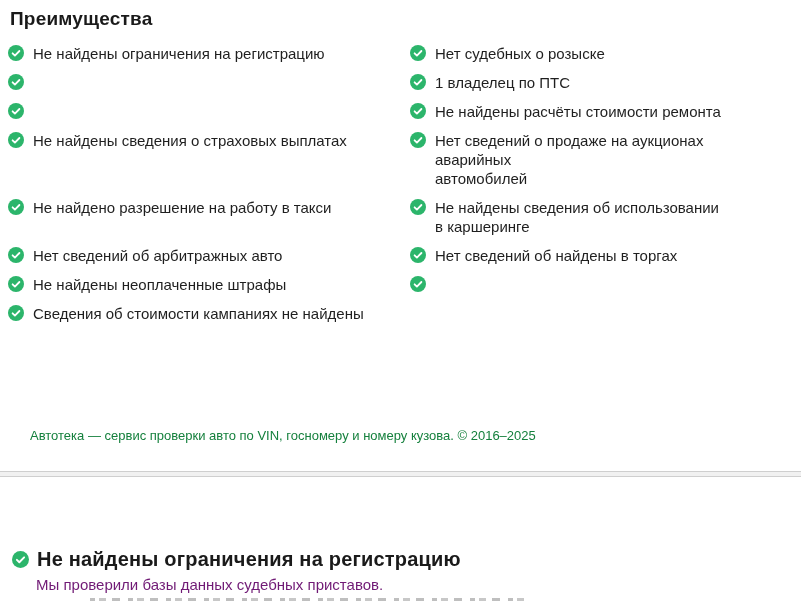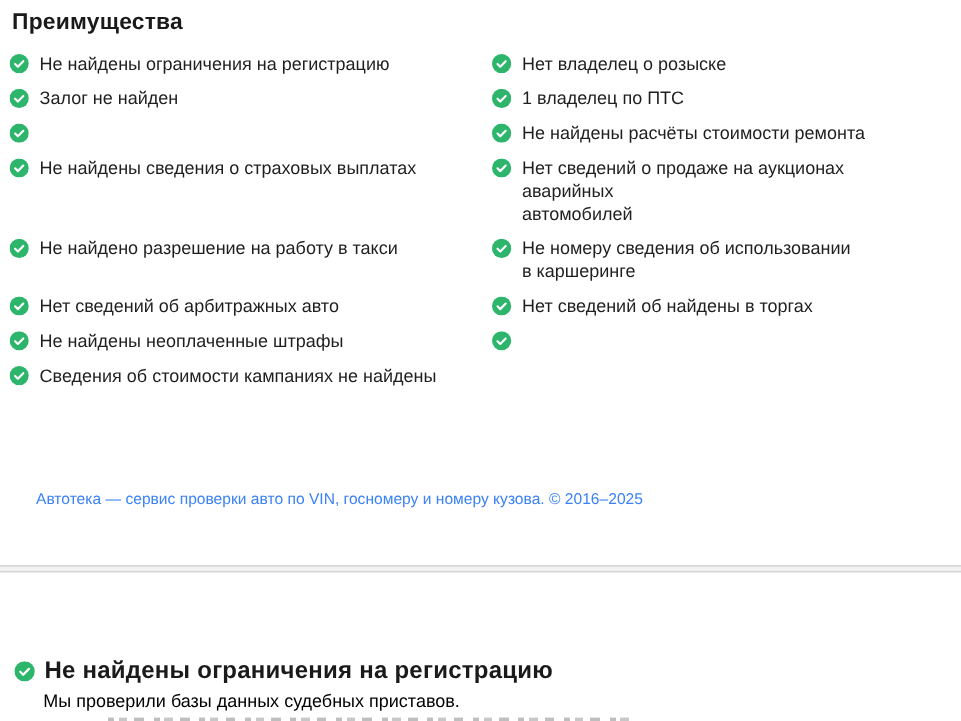--- a/index.html
+++ b/index.html
@@ -30,41 +30,41 @@
     display: flex; align-items: flex-start; gap: 9px;
     padding-right: 16px;
   }
   .adv-item .icon { flex: 0 0 16px; width: 16px; height: 16px; margin-top: 1px; }
   .adv-item .label {
     font-size: 15px; line-height: 19px; color: #1f1f1f;
     white-space: pre-line;
   }
 
   .report-footer {
-    position: absolute; left: 30px; top: 408px;
-    font-size: 13px; line-height: 16px; color: #3b82f6;
+    position: absolute; left: 30px; top: 428px;
+    font-size: 13px; line-height: 16px; color: #15803d;
   }
 
   .divider-band {
     position: absolute; left: 0; top: 471px; width: 801px; height: 6px;
     background: #f1f1f1;
     border-top: 1px solid #cfcfcf;
     border-bottom: 1px solid #cfcfcf;
   }
 
   .detail-section { position: absolute; left: 0; top: 0; width: 801px; }
   .detail-icon { position: absolute; left: 12px; top: 551px; width: 17px; height: 17px; }
   .detail-title {
     position: absolute; left: 37px; top: 548px;
     font-size: 20px; line-height: 23px; font-weight: 700; color: #1a1a1a;
     letter-spacing: 0.2px;
   }
   .detail-desc {
     position: absolute; left: 36px; top: 575px;
-    font-size: 15px; line-height: 19px; color: #000000;
+    font-size: 15px; line-height: 19px; color: #701a75;
   }
 
   .clipped-next-line {
     position: absolute; left: 90px; top: 598px; width: 440px; height: 3px;
     background: repeating-linear-gradient(90deg,
       #8a8a8a 0 5px, transparent 5px 9px,
       #9a9a9a 9px 16px, transparent 16px 22px,
       #8a8a8a 22px 30px, transparent 30px 38px);
     opacity: 0.55;
   }
@@ -83,21 +83,20 @@
             <circle cx="8" cy="8" r="8" fill="#2CB56B"></circle>
             <path d="M4.6 8.3l2.3 2.3 4.5-4.6" stroke="#fff" stroke-width="1.8" fill="none" stroke-linecap="round" stroke-linejoin="round"></path>
           </svg></span>
       <span class="label">Не найдены ограничения на регистрацию</span>
     </div>
     <div class="adv-item" style="grid-row:2;grid-column:1">
       <span class="icon"><svg viewBox="0 0 16 16" width="16" height="16">
             <circle cx="8" cy="8" r="8" fill="#2CB56B"></circle>
             <path d="M4.6 8.3l2.3 2.3 4.5-4.6" stroke="#fff" stroke-width="1.8" fill="none" stroke-linecap="round" stroke-linejoin="round"></path>
           </svg></span>
-      <span class="label">Залог не найден</span>
     </div>
     <div class="adv-item" style="grid-row:3;grid-column:1">
       <span class="icon"><svg viewBox="0 0 16 16" width="16" height="16">
             <circle cx="8" cy="8" r="8" fill="#2CB56B"></circle>
             <path d="M4.6 8.3l2.3 2.3 4.5-4.6" stroke="#fff" stroke-width="1.8" fill="none" stroke-linecap="round" stroke-linejoin="round"></path>
           </svg></span>
     </div>
     <div class="adv-item" style="grid-row:4;grid-column:1">
       <span class="icon"><svg viewBox="0 0 16 16" width="16" height="16">
             <circle cx="8" cy="8" r="8" fill="#2CB56B"></circle>
@@ -132,21 +131,21 @@
             <path d="M4.6 8.3l2.3 2.3 4.5-4.6" stroke="#fff" stroke-width="1.8" fill="none" stroke-linecap="round" stroke-linejoin="round"></path>
           </svg></span>
       <span class="label">Сведения об стоимости кампаниях не найдены</span>
     </div>
 
     <div class="adv-item" style="grid-row:1;grid-column:2">
       <span class="icon"><svg viewBox="0 0 16 16" width="16" height="16">
             <circle cx="8" cy="8" r="8" fill="#2CB56B"></circle>
             <path d="M4.6 8.3l2.3 2.3 4.5-4.6" stroke="#fff" stroke-width="1.8" fill="none" stroke-linecap="round" stroke-linejoin="round"></path>
           </svg></span>
-      <span class="label">Нет владелец о розыске</span>
+      <span class="label">Нет судебных о розыске</span>
     </div>
     <div class="adv-item" style="grid-row:2;grid-column:2">
       <span class="icon"><svg viewBox="0 0 16 16" width="16" height="16">
             <circle cx="8" cy="8" r="8" fill="#2CB56B"></circle>
             <path d="M4.6 8.3l2.3 2.3 4.5-4.6" stroke="#fff" stroke-width="1.8" fill="none" stroke-linecap="round" stroke-linejoin="round"></path>
           </svg></span>
       <span class="label">1 владелец по ПТС</span>
     </div>
     <div class="adv-item" style="grid-row:3;grid-column:2">
       <span class="icon"><svg viewBox="0 0 16 16" width="16" height="16">
@@ -161,21 +160,21 @@
             <path d="M4.6 8.3l2.3 2.3 4.5-4.6" stroke="#fff" stroke-width="1.8" fill="none" stroke-linecap="round" stroke-linejoin="round"></path>
           </svg></span>
       <span class="label">Нет сведений о продаже на аукционах аварийных
 автомобилей</span>
     </div>
     <div class="adv-item" style="grid-row:5;grid-column:2">
       <span class="icon"><svg viewBox="0 0 16 16" width="16" height="16">
             <circle cx="8" cy="8" r="8" fill="#2CB56B"></circle>
             <path d="M4.6 8.3l2.3 2.3 4.5-4.6" stroke="#fff" stroke-width="1.8" fill="none" stroke-linecap="round" stroke-linejoin="round"></path>
           </svg></span>
-      <span class="label">Не номеру сведения об использовании
+      <span class="label">Не найдены сведения об использовании
 в каршеринге</span>
     </div>
     <div class="adv-item" style="grid-row:6;grid-column:2">
       <span class="icon"><svg viewBox="0 0 16 16" width="16" height="16">
             <circle cx="8" cy="8" r="8" fill="#2CB56B"></circle>
             <path d="M4.6 8.3l2.3 2.3 4.5-4.6" stroke="#fff" stroke-width="1.8" fill="none" stroke-linecap="round" stroke-linejoin="round"></path>
           </svg></span>
       <span class="label">Нет сведений об найдены в торгах</span>
     </div>
     <div class="adv-item" style="grid-row:7;grid-column:2">

